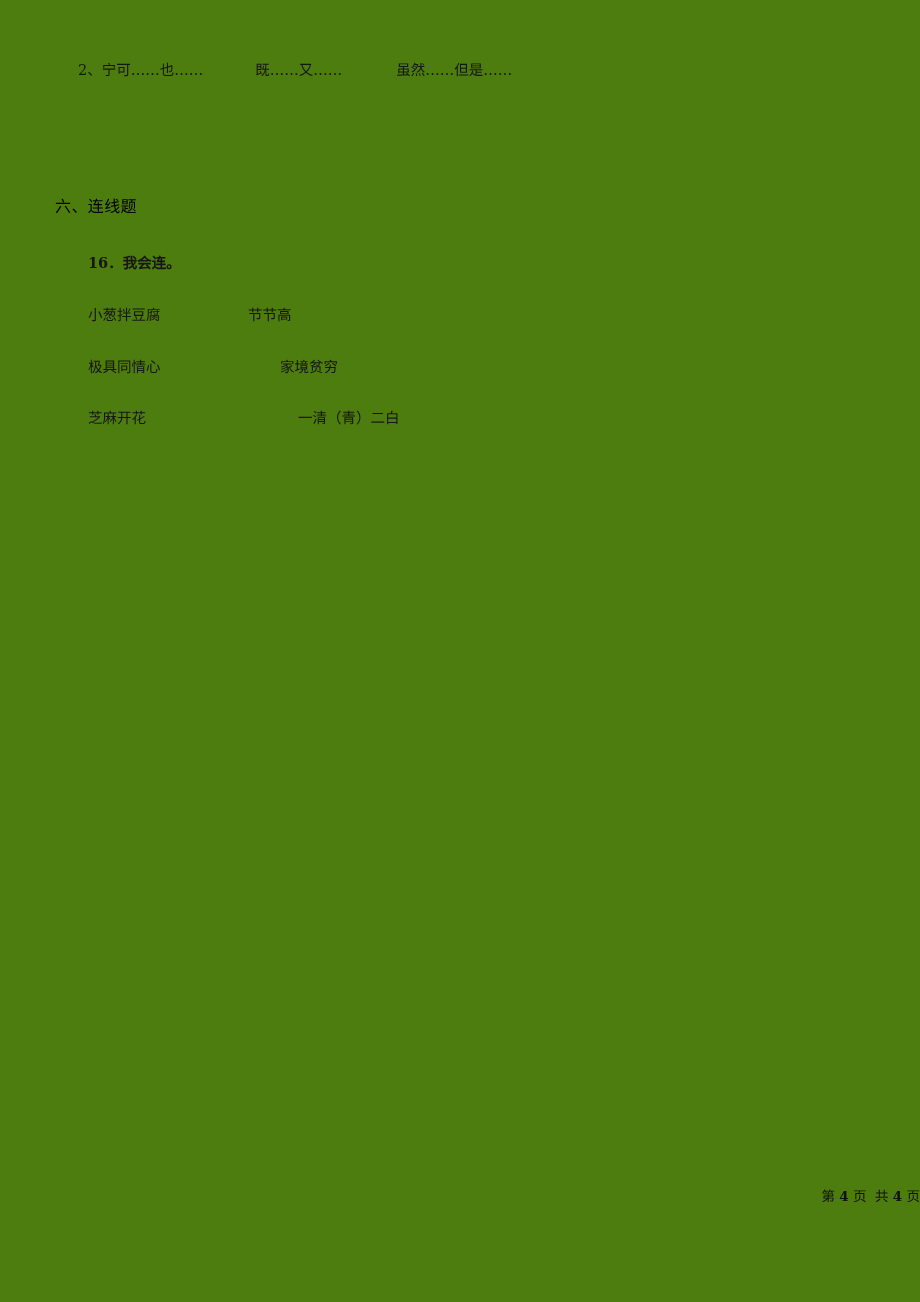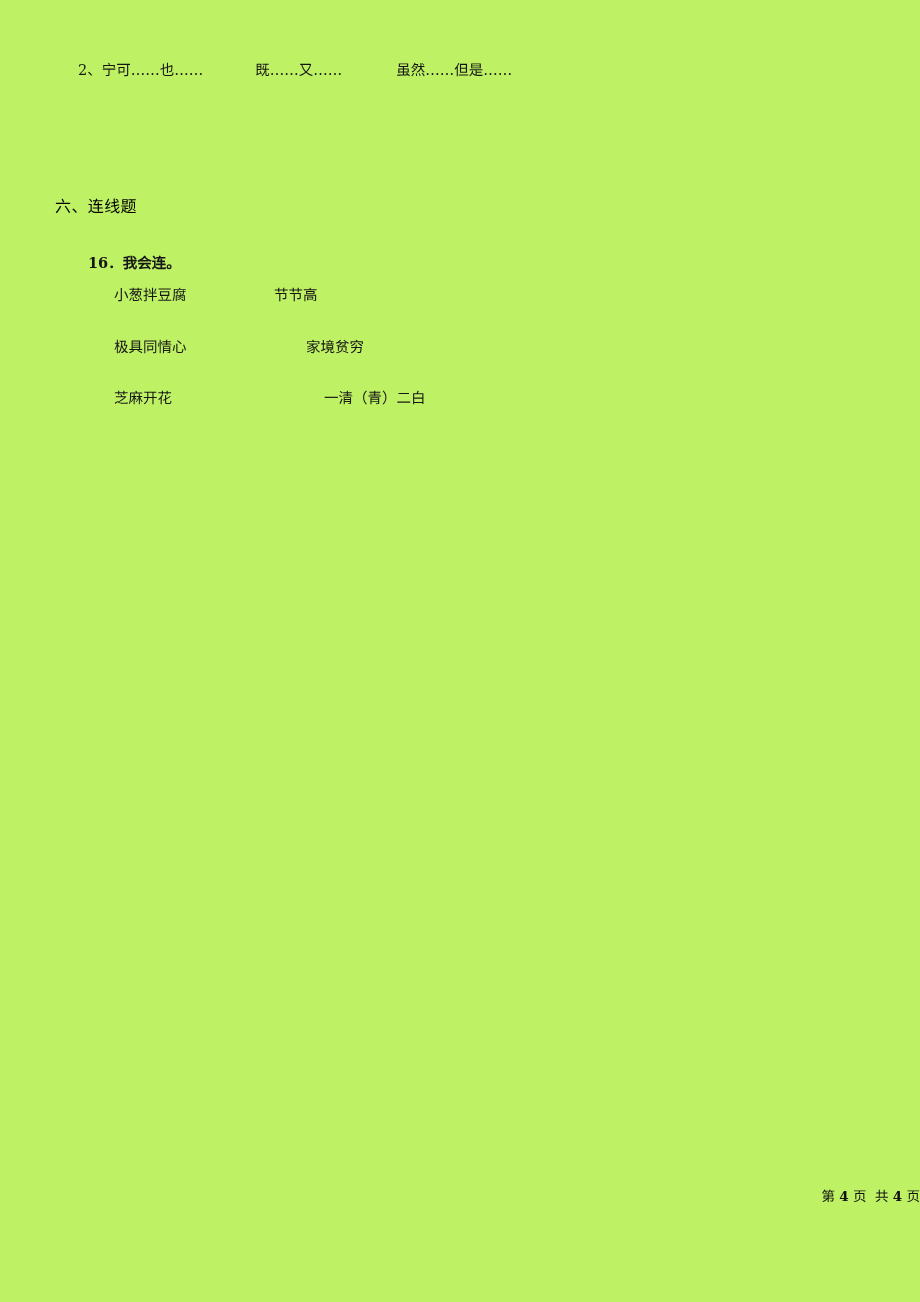--- a/index.html
+++ b/index.html
@@ -7,21 +7,21 @@
     margin: 0;
     padding: 0;
     background: #ffffff;
   }
 
   .page {
     position: relative;
     width: 920px;
     height: 1302px;
     margin: 0 auto;
-    background: #bef264;
+    background: #4d7c0f;
     overflow: hidden;
     font-family: "DejaVu Serif", "Liberation Serif", serif;
     color: #1a1a1a;
     -webkit-font-smoothing: antialiased;
   }
 
   
   .prompt-row {
     position: absolute;
     left: 78px;
@@ -73,24 +73,23 @@
     line-height: 1;
     white-space: pre;
     color: #161616;
     font-weight: bold;
   }
 
   
   .match-list {
     position: absolute;
     left: 0;
-    top: 288px;
+    top: 308px;
     width: 808px;
     height: 200px;
-    margin-left: 26px;
   }
   .match-row {
     position: relative;
     height: 51.5px;
   }
   .match-left {
     position: absolute;
     left: 88px;
     top: 0;
     font-size: 14.5px;

